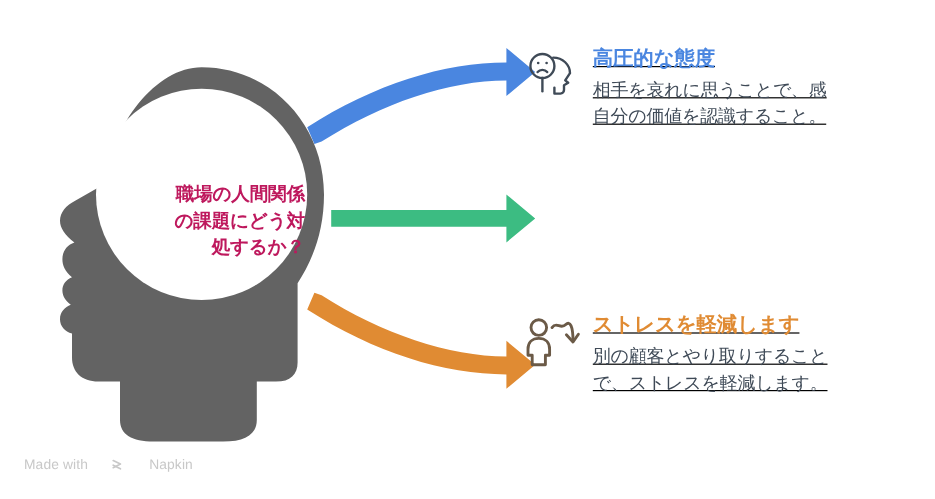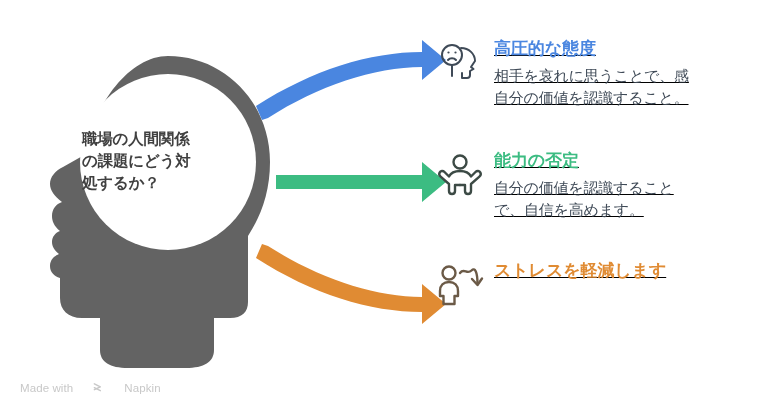--- a/index.html
+++ b/index.html
@@ -22,27 +22,27 @@
   #head-figure {
     position: absolute;
     left: 18px;
     top: 50px;
     width: 260px;
     height: 320px;
   }
   #head-question-text {
     position: absolute;
     left: 64px;
-    top: 78px;
+    top: 102px;
     width: 172px;
-    text-align: left;
+    text-align: right;
     font-size: 15.5px;
     font-weight: bold;
     line-height: 1.42;
-    color: #404040;
+    color: #be185d;
     letter-spacing: -0.2px;
     white-space: pre-line;
   }
 
   
   .arrow-svg {
     position: absolute;
     pointer-events: none;
   }
   #arrow-blue   { left: 252px; top: 34px;  width: 196px; height: 90px; }
@@ -165,46 +165,34 @@
         <path d="M25,8 C33,8 39,14 39,21 L35,27 L37.5,29 L34,31 L34,35 C34,36.6 32.8,38 31,38 L26,38 L26,33"></path>
       </g>
     </svg>
     <div class="item-body">
       <div class="item-title" style="color:#4a86e0">高圧的な態度</div>
       <div class="item-desc">相手を哀れに思うことで、感
 自分の価値を認識すること。</div>
     </div>
   </div>
 
-  <div class="item" id="item-1">
-    <svg class="item-icon" viewBox="0 0 48 48">
-      <g fill="none" stroke="#3c4a45" stroke-width="2.4" stroke-linecap="round" stroke-linejoin="round">
-        <circle cx="24" cy="10" r="6.5"></circle>
-        <path d="M24,19 C18,19 14.5,21.5 13,24.5 L8.5,20 C7,18.5 4.5,18.8 3.6,20.6 C2.8,22.2 3.4,23.6 4.6,24.6 L13,32 L13,39 C13,40.6 14.2,42 16,42 C17.8,42 19,40.6 19,39 L19,33 L24,33"></path>
-        <path d="M24,19 C30,19 33.5,21.5 35,24.5 L39.5,20 C41,18.5 43.5,18.8 44.4,20.6 C45.2,22.2 44.6,23.6 43.4,24.6 L35,32 L35,39 C35,40.6 33.8,42 32,42 C30.2,42 29,40.6 29,39 L29,33 L24,33"></path>
-      </g>
-    </svg>
-    <div class="item-body">
-      <div class="item-title" style="color:#3cbc82">能力の否定</div>
-      <div class="item-desc">自分の価値を認識すること
-で、自信を高めます。</div>
-    </div>
-  </div>
 
   <div class="item" id="item-2">
     <svg class="item-icon" viewBox="0 0 48 48">
       <g fill="none" stroke="#6b5a47" stroke-width="2.4" stroke-linecap="round" stroke-linejoin="round">
         <circle cx="13" cy="11" r="6.5"></circle>
         <path d="M13,20 C7.5,20 4,23.5 4,29 L4,34 L7.5,34 L7.5,42 L18.5,42 L18.5,34 L22,34 L22,29 C22,23.5 18.5,20 13,20 Z"></path>
         <path d="M24,11 C28,5.5 31,13 35.5,8.5 C39,5 41.5,10 41.5,22"></path>
         <path d="M36,17 L41.5,23 L46,16.5"></path>
       </g>
     </svg>
     <div class="item-body">
       <div class="item-title" style="color:#e08b33">ストレスを軽減します</div>
+      <div class="item-desc">別の顧客とやり取りすること
+で、ストレスを軽減します。</div>
     </div>
   </div>
 
   <div id="watermark">
     <span>Made with</span>
     <span id="watermark-logo-icon">
       <svg viewBox="0 0 14 14" width="13" height="13">
         <g fill="none" stroke="#c8c8c8" stroke-width="1.5" stroke-linecap="round" stroke-linejoin="round">
           <path d="M2.5,3 L9,6.2 L2.5,9.4"></path>
           <path d="M2.5,7.2 L9,10.4"></path>

